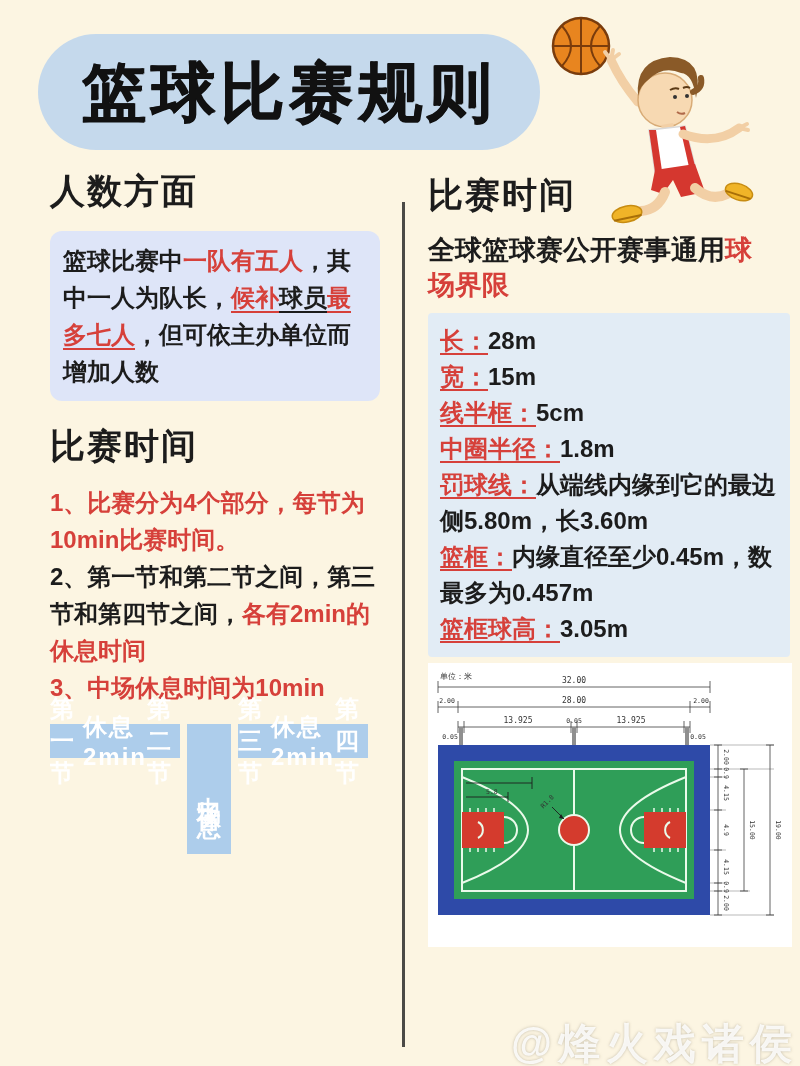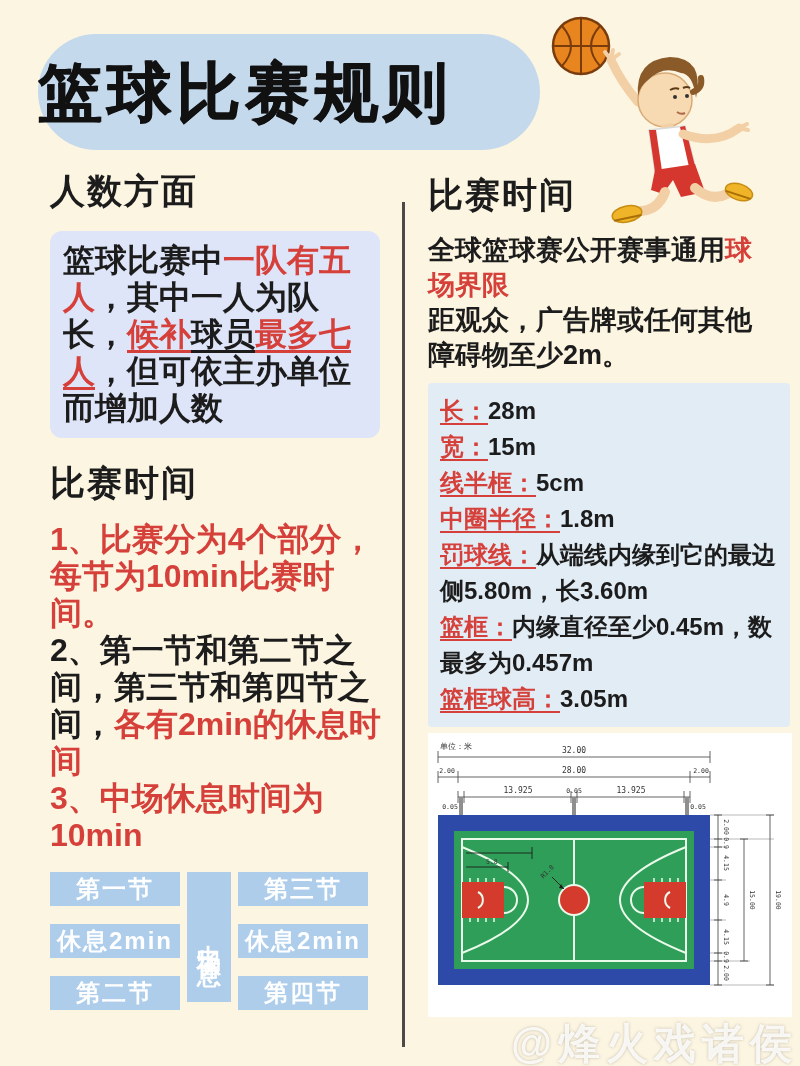--- a/index.html
+++ b/index.html
@@ -1,42 +1,42 @@
 <!DOCTYPE html>
 <html><head>
 <meta charset="utf-8">
 <style>
   html,body{margin:0;padding:0;}
   body{font-family:"Liberation Sans","DejaVu Sans",sans-serif;}
   #page{position:relative;width:800px;height:1066px;background:#fcf5e2;overflow:hidden;}
 
   
   #title-bubble{position:absolute;left:38px;top:34px;width:502px;height:116px;
-    background:#c5d9ec;border-radius:58px;display:flex;align-items:center;}
+    background:#c5d9ec;border-radius:58px;display:flex;align-items:center;justify-content:center;}
   #title-text{font-size:64px;font-weight:900;color:#111;letter-spacing:5px;
     text-shadow:1px 0 0 #111,0 1px 0 #111;}
 
   
   #divider{position:absolute;left:402px;top:202px;width:3px;height:845px;background:#4b4a46;}
 
   
   .col{position:absolute;color:#222;}
   #left-col{left:50px;top:168px;width:342px;}
   #right-col{left:428px;top:172px;width:364px;}
   h2.sec{margin:0;font-size:35px;font-weight:800;color:#1c1c1c;letter-spacing:2px;}
-  .body-text{font-size:32px;line-height:37px;font-weight:700;margin:0;}
+  .body-text{font-size:24px;line-height:37px;font-weight:700;margin:0;}
 
   #info-box{margin-top:16px;background:#dee5f8;border-radius:12px;padding:11px 13px;width:304px;}
   #rules{margin-top:14px;}
   #rules p{margin:0;}
   #rule4{margin-top:24px;}
 
   
   #schedule{margin-top:18px;display:flex;gap:7px;width:318px;}
-  .sch-col{display:flex;flex-direction:column;gap:18px;width:130px;}
+  .sch-col{display:flex;flex-direction:row;gap:0;width:130px;}
   .sch-box{height:34px;background:#adcdeb;color:#fff;font-size:24px;font-weight:800;
     display:flex;align-items:center;justify-content:center;letter-spacing:2px;}
   #sch-mid{width:44px;height:130px;background:#adcdeb;color:#fff;font-size:24px;font-weight:800;
     display:flex;align-items:center;justify-content:center;
     writing-mode:vertical-lr;text-orientation:upright;letter-spacing:6px;}
 
   
   #right-col .body-text{width:340px;font-size:27px;line-height:35px;}
   #p1{margin-top:14px;}
   #measure-box{margin-top:10px;background:#e2ecf5;border-radius:4px;padding:10px 12px;width:338px;
@@ -139,21 +139,20 @@
         <div class="sch-box">第四节</div>
       </div>
     </div>
 
   </div>
 
   <div id="right-col" class="col">
     <h2 class="sec">比赛时间</h2>
 
     <p id="p1" class="body-text"><span style="color: rgb(28, 28, 28);">全球篮球赛公开赛事通用</span><span style="color: rgb(214, 64, 58);">球场界限</span></p>
-    <p class="body-text"><span style="color: rgb(28, 28, 28);">距观众，广告牌或任何其他障碍物至少2m。</span></p>
 
     <div id="measure-box">
       <div><span class="m-label">长：</span><span class="m-value">28m</span></div>
       <div><span class="m-label">宽：</span><span class="m-value">15m</span></div>
       <div><span class="m-label">线半框：</span><span class="m-value">5cm</span></div>
       <div><span class="m-label">中圈半径：</span><span class="m-value">1.8m</span></div>
       <div><span class="m-label">罚球线：</span><span class="m-value">从端线内缘到它的最边侧5.80m，长3.60m</span></div>
       <div><span class="m-label">篮框：</span><span class="m-value">内缘直径至少0.45m，数最多为0.457m</span></div>
       <div><span class="m-label">篮框球高：</span><span class="m-value">3.05m</span></div>
     </div>

